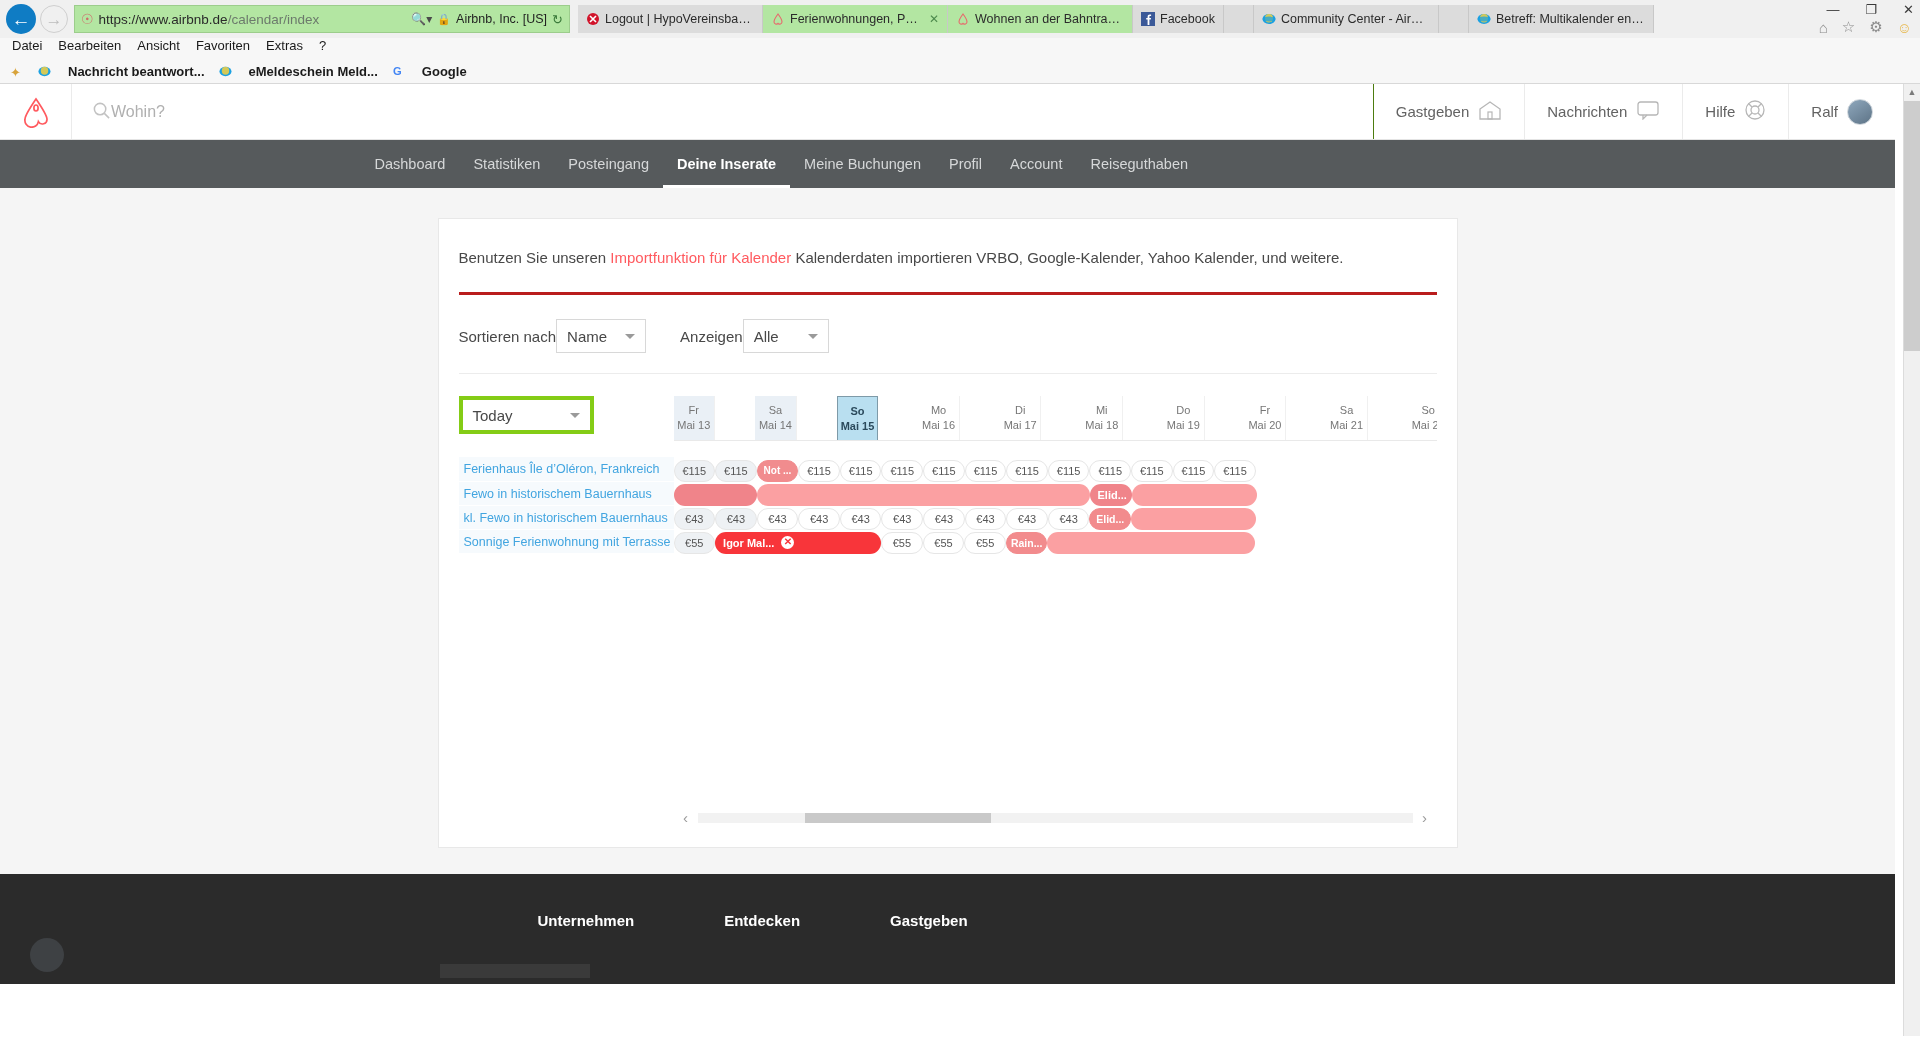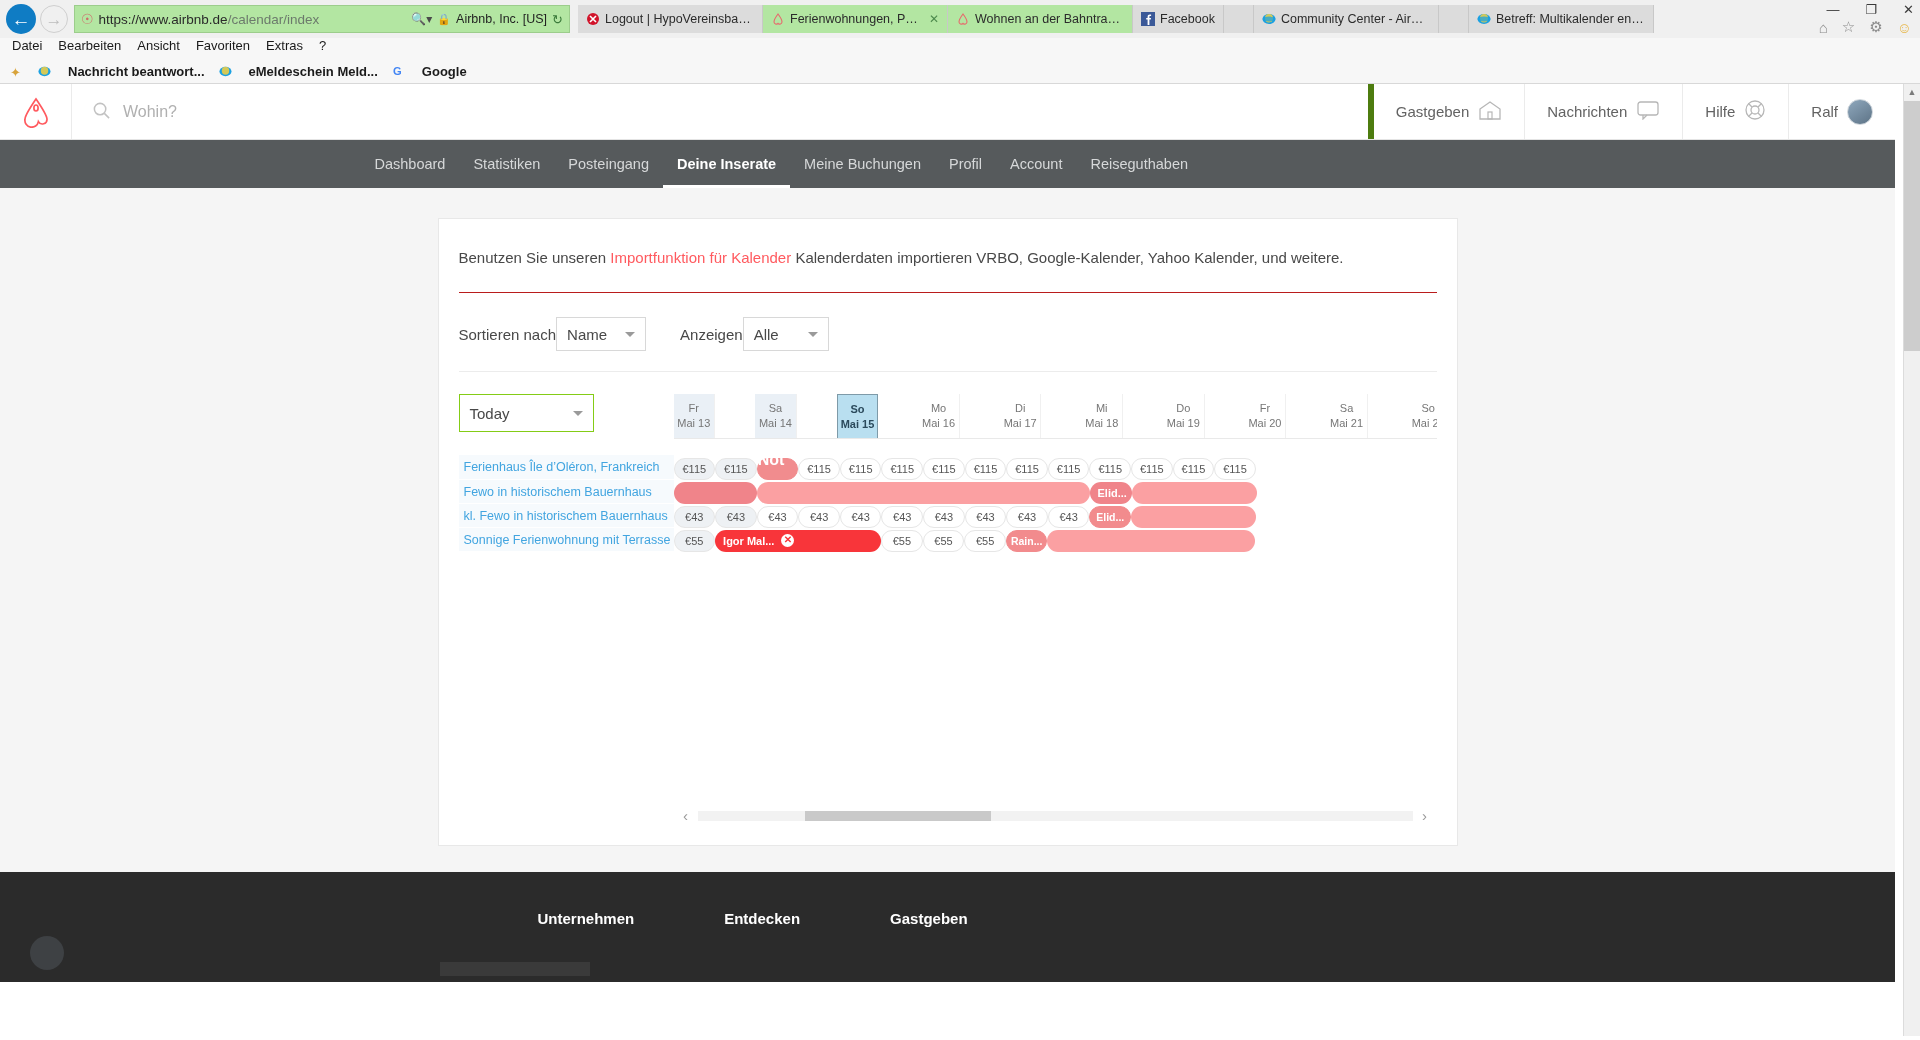--- a/index.html
+++ b/index.html
@@ -92,22 +92,22 @@
           background: #ffffff; overflow: hidden; }
   .viewport { width: 1895px; }
 
   
   .ab-header {
     height: 56px; border-bottom: 1px solid #e4e4e4;
     display: flex; align-items: stretch; background: #fff;
   }
   .ab-logo { width: 72px; display: flex; align-items: center;
     justify-content: center; border-right: 1px solid #ebebeb; }
-  .ab-search { flex: 1; display: flex; align-items: center; gap: 12px;
-    padding-left: 20px; border-right: 6px solid #4d7c0f; }
+  .ab-search { flex: 1; display: flex; align-items: center; 
+    padding-left: 20px; border-right: 1px solid #4d7c0f; }
   .ab-search-ph { color: #b0b0b0; font-size: 16px; }
   .ab-navitem {
     display: flex; align-items: center; gap: 9px; padding: 0 22px;
     border-right: 1px solid #ebebeb; color: #636363; font-size: 15px;
     white-space: nowrap;
   }
   .ab-navitem:last-child { border-right: none; }
   .avatar { width: 26px; height: 26px; border-radius: 50%;
     background: linear-gradient(145deg,#8fa8bd,#5d7386); flex:none;
     border: 1px solid #cfd6dc; }
@@ -124,41 +124,41 @@
   .subnav a.active { color: #fff; font-weight: bold;
     border-bottom-color: #fff; }
 
   
   .main-bg { background: #f5f5f5; padding: 30px 0 0 0; min-height: 600px; }
   .card {
     width: 1020px; margin: 0 auto; background: #fff;
     border: 1px solid #e8e8e8; padding: 22px 20px 16px 20px;
   }
   .import-line { font-size: 15px; color: #484848; padding: 8px 0 16px 0;
-    border-bottom: 1px solid #b91c1c; padding-bottom: 26px; }
+    border-bottom: 3px solid #b91c1c; padding-bottom: 26px; }
   .import-line a { color: #ff5a5f; text-decoration: none; }
 
   .filters { display: flex; align-items: center; gap: 34px;
     padding: 24px 0 20px 0; border-bottom: 1px solid #ececec; }
   .filter-grp { display: flex; align-items: center; }
   .filter-lbl { font-size: 15px; color: #484848; }
   .select {
     min-width: 86px; height: 34px; border: 1px solid #d8d8d8;
     background: #fff; display: flex; align-items: center;
     justify-content: space-between; padding: 0 10px; font-size: 15px;
     color: #484848; gap: 18px;
   }
   .caret { width: 0; height: 0; border-left: 5px solid transparent;
     border-right: 5px solid transparent; border-top: 5px solid #9a9a9a; }
 
   
   .cal-wrap { display: flex; padding-top: 22px; }
   .cal-left { width: 215px; flex: none; }
   .today-select {
-    width: 135px; height: 38px; border: 1px solid #84cc16; background:#fff;
+    width: 135px; height: 38px; border: 4px solid #84cc16; background:#fff;
     display: flex; align-items: center; justify-content: space-between;
     padding: 0 10px; font-size: 15px; color: #484848;
     margin-bottom: 23px;
   }
   .listing-row {
     height: 24px; display: flex; align-items: center;
     font-size: 12.5px; color: #42a5e0; padding-left: 5px;
     background: #f6fafd; margin-bottom: 0;
   }
   .listing-row + .listing-row { border-top: 1px solid #fff; }
@@ -183,21 +183,21 @@
   .pcell {
     width: 41.6px; flex: none; height: 22px; margin-right: 0;
     display: flex; align-items: center; justify-content: center;
     font-size: 11px; color: #555; background: #fff;
     border: 1px solid #e6e6e6; border-radius: 11px;
     position: relative;
   }
   .pcell.shade { background: #eef1f4; }
   .pcell.blocked {
     background: #f18c8e; color: #fff; border-color: #f18c8e;
-    font-weight: bold; font-size: 16px;
+    font-weight: bold; font-size: 10px;
   }
   .pcell.elid {
     background: #f28b8d; color: #fff; border-color: #f28b8d;
     font-weight: bold; font-size: 10.5px;
   }
 
   .bar-row { height: 24px; position: relative; }
   .bar {
     position: absolute; top: 1px; height: 22px; border-radius: 11px;
     display: flex; align-items: center; padding-left: 8px;

